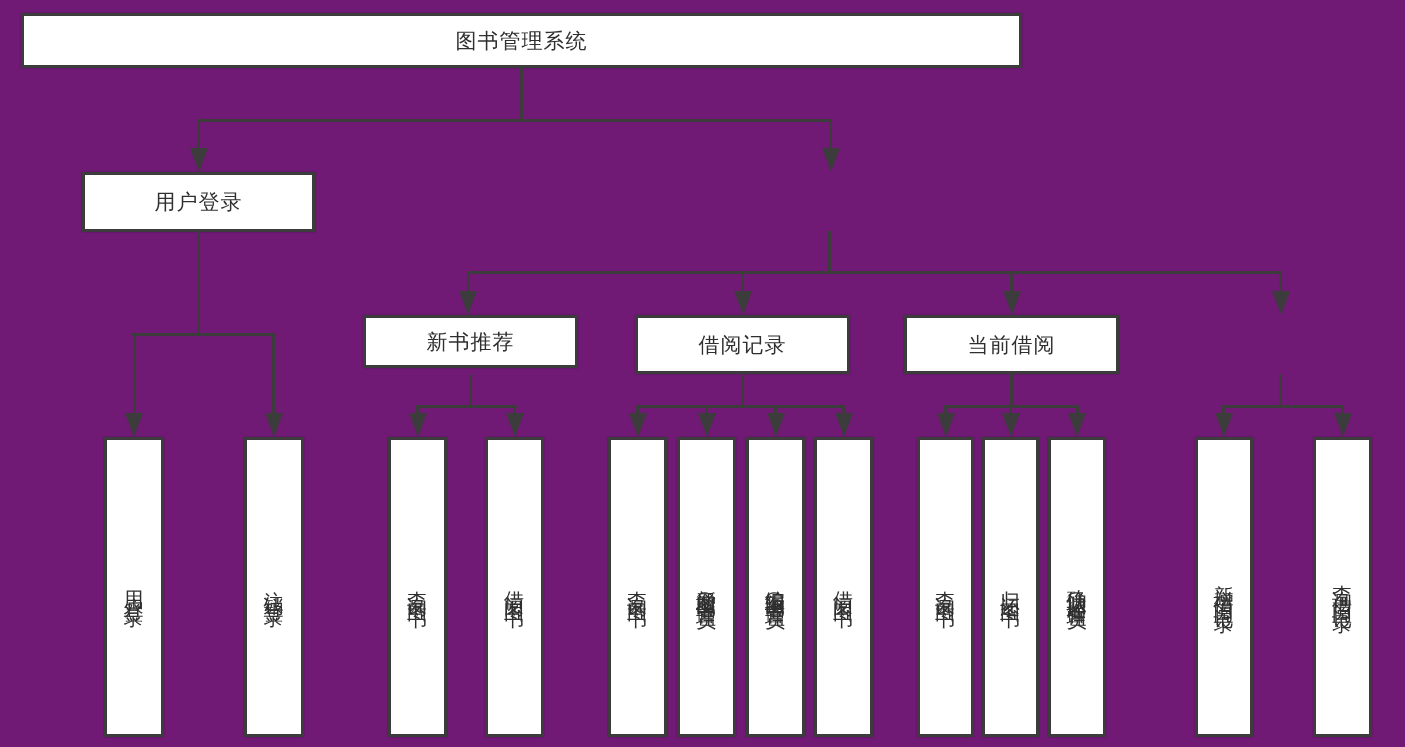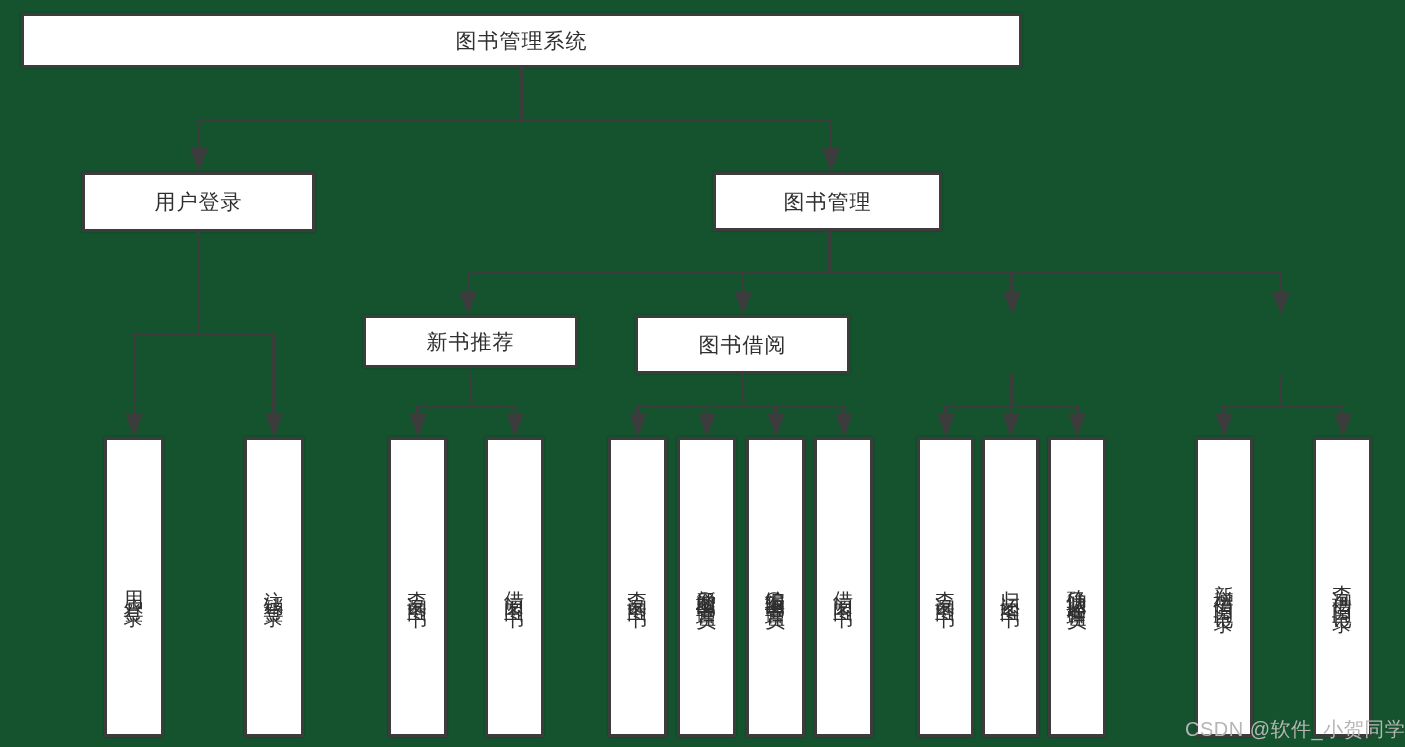--- a/index.html
+++ b/index.html
@@ -1,19 +1,19 @@
 <!DOCTYPE html>
 <html><head>
 <meta charset="utf-8">
 <style>
   html,body{margin:0;padding:0;background:#ffffff;}
   #canvas{
     position:relative;
     width:1405px;height:747px;
-    background:#14532d;
+    background:#701a75;
     font-family:"Liberation Sans","DejaVu Sans",sans-serif;
     overflow:hidden;
   }
   .box{
     position:absolute;
     border:3px solid #3c3c3c;
     background:#ffffff;
     box-sizing:border-box;
     display:flex;align-items:center;justify-content:center;
     color:#2f2f2f;
@@ -54,42 +54,42 @@
   <div class="box lvl" style="left:21px;top:13px;width:1001px;height:55px;">图书管理系统</div>
 
   <div class="line" style="left:520px;top:68px;width:3px;height:54px;"></div>
   <div class="line" style="left:197px;top:119px;width:635px;height:3px;"></div>
   <div class="line" style="left:197px;top:119px;width:3px;height:32px;"></div>
   <div class="ah" style="left:190px;top:148px;"></div>
   <div class="line" style="left:829px;top:119px;width:3px;height:32px;"></div>
   <div class="ah" style="left:822px;top:148px;"></div>
 
   <div class="box lvl" style="left:82px;top:172px;width:233px;height:60px;">用户登录</div>
-  <div class="box lvl" style="left:713px;top:172px;width:229px;height:59px;">图书管理</div>
 
   <div class="line" style="left:197px;top:232px;width:3px;height:104px;"></div>
   <div class="line" style="left:132px;top:333px;width:144px;height:3px;"></div>
   <div class="line" style="left:133px;top:333px;width:3px;height:82px;"></div>
   <div class="ah" style="left:125px;top:413px;"></div>
   <div class="line" style="left:272px;top:333px;width:3px;height:82px;"></div>
   <div class="ah" style="left:265px;top:413px;"></div>
 
   <div class="line" style="left:828px;top:231px;width:3px;height:43px;"></div>
   <div class="line" style="left:467px;top:271px;width:815px;height:3px;"></div>
   <div class="line" style="left:467px;top:271px;width:3px;height:24px;"></div>
   <div class="ah" style="left:459px;top:291px;"></div>
   <div class="line" style="left:741px;top:271px;width:3px;height:24px;"></div>
   <div class="ah" style="left:734px;top:291px;"></div>
   <div class="line" style="left:1010px;top:271px;width:3px;height:24px;"></div>
   <div class="ah" style="left:1003px;top:291px;"></div>
   <div class="line" style="left:1279px;top:271px;width:3px;height:24px;"></div>
   <div class="ah" style="left:1272px;top:291px;"></div>
 
   <div class="box lvl" style="left:363px;top:315px;width:215px;height:53px;">新书推荐</div>
-  <div class="box lvl" style="left:635px;top:315px;width:215px;height:59px;">图书借阅</div>
+  <div class="box lvl" style="left:635px;top:315px;width:215px;height:59px;">借阅记录</div>
+  <div class="box lvl" style="left:904px;top:315px;width:215px;height:59px;">当前借阅</div>
 
   <div class="line" style="left:469px;top:374px;width:3px;height:34px;"></div>
   <div class="line" style="left:416px;top:405px;width:101px;height:3px;"></div>
   <div class="line" style="left:416px;top:405px;width:3px;height:14px;"></div>
   <div class="ah" style="left:409px;top:413px;"></div>
   <div class="line" style="left:513px;top:405px;width:3px;height:14px;"></div>
   <div class="ah" style="left:506px;top:413px;"></div>
 
   <div class="line" style="left:741px;top:374px;width:3px;height:34px;"></div>
   <div class="line" style="left:636px;top:405px;width:209px;height:3px;"></div>
@@ -155,15 +155,14 @@
     <span class="vtext long">确认归还（管理员）</span>
   </div>
 
   <div class="box leaf" style="left:1195px;top:437px;width:58px;height:300px;">
     <span class="vtext">新增借阅记录</span>
   </div>
   <div class="box leaf" style="left:1313px;top:437px;width:59px;height:300px;">
     <span class="vtext">查询借阅记录</span>
   </div>
 
-  <div id="watermark">CSDN @软件_小贺同学</div>
 
 </div>
 
 </body></html>

